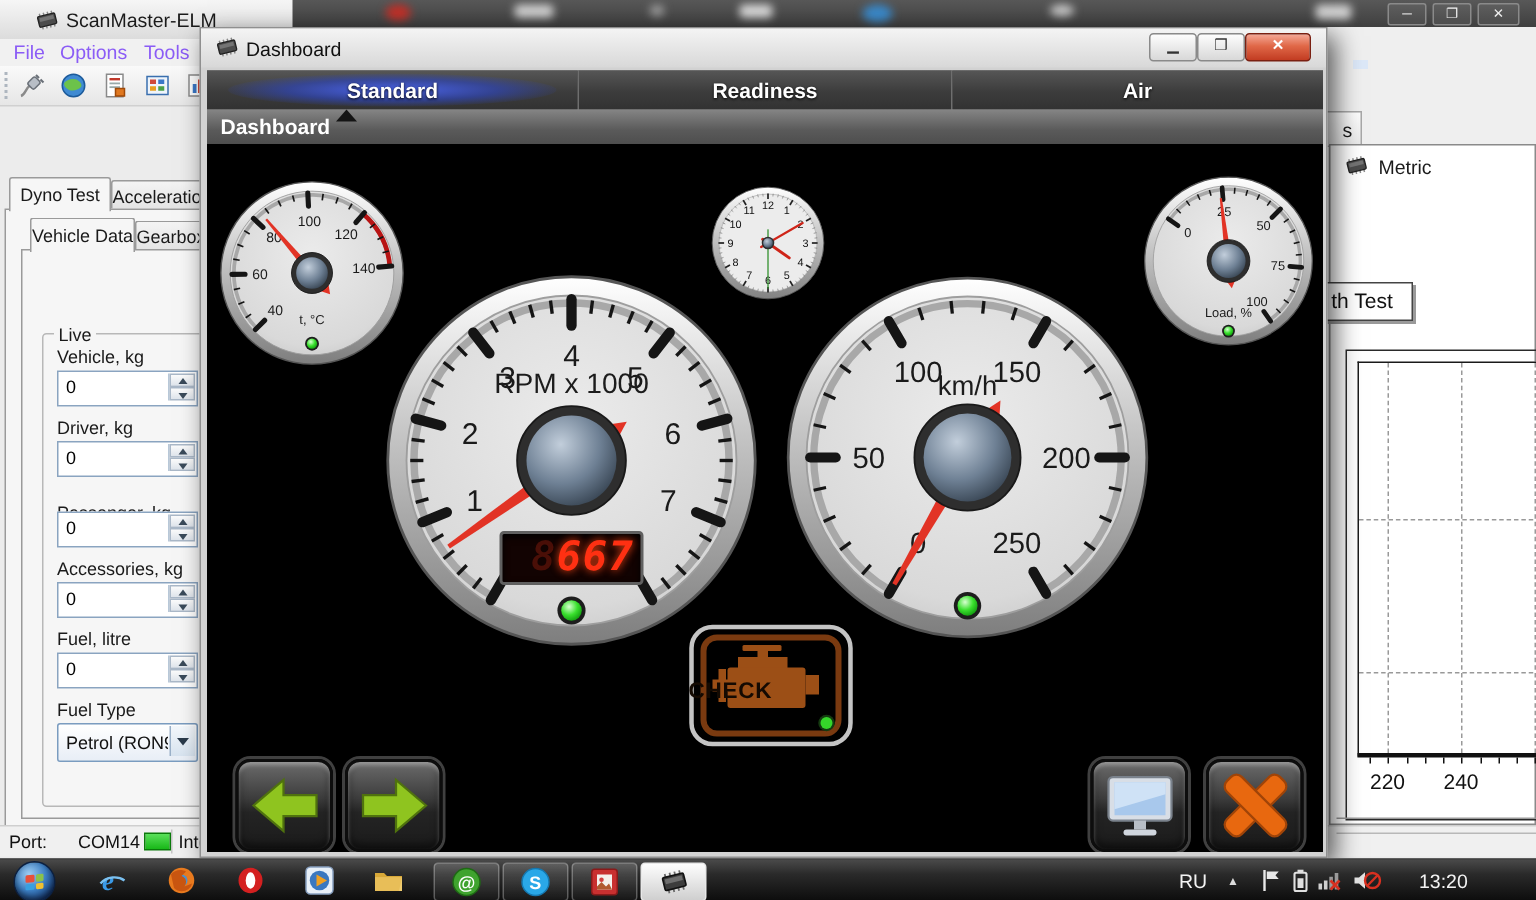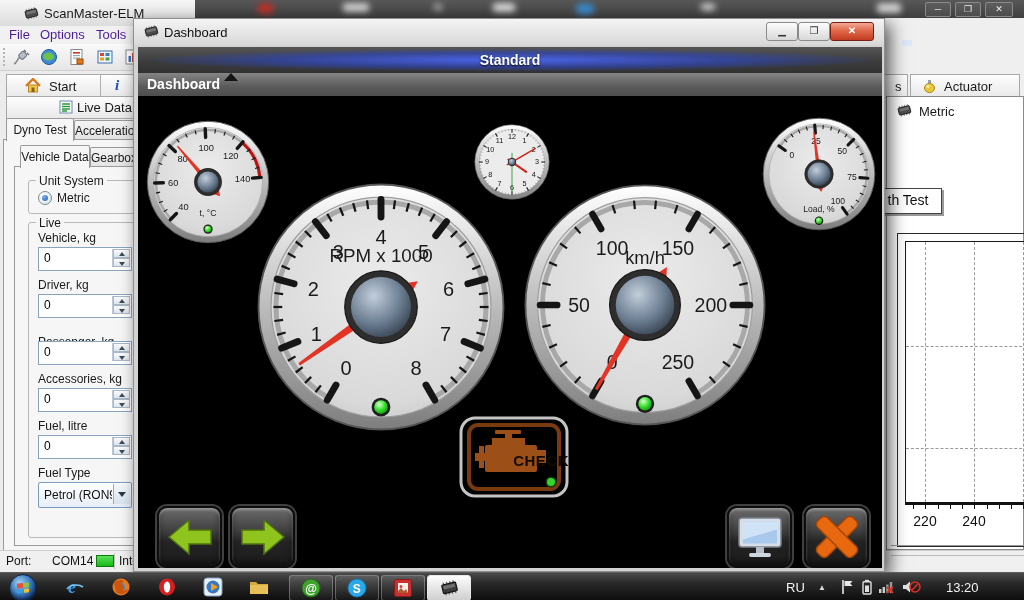--- a/index.html
+++ b/index.html
@@ -4,21 +4,21 @@
 <style>
   html,body{margin:0;padding:0;width:1024px;height:600px;overflow:hidden;background:#000;
     font-family:"Liberation Sans",sans-serif;-webkit-font-smoothing:antialiased;}
   .a{position:absolute;}
   
   #main-win{left:0;top:0;width:1024px;height:572px;background:#ececec;z-index:1;}
   #mw-title{left:0;top:0;width:1024px;height:26px;background:linear-gradient(#f6f6f6,#dcdcdc);border-bottom:1px solid #c2c2c2;}
   #mw-title .t{position:absolute;left:44px;top:6px;font-size:13px;color:#1a1a1a;}
   .chip{display:inline-block;}
   #mw-menu{left:0;top:26px;width:200px;height:18px;background:#f1f1f1;}
-  #mw-menu span{font-size:13px;color:#4c1d95;position:absolute;top:1px;}
+  #mw-menu span{font-size:13px;color:#8b5cf6;position:absolute;top:1px;}
   #mw-tool{left:0;top:44px;width:200px;height:26px;background:linear-gradient(#fafafa,#e6e6e6);border-bottom:1px solid #d0d0d0;}
   .grip{position:absolute;left:3px;top:4px;width:3px;height:18px;border-left:2px dotted #aeb6bf;}
   .tbico{position:absolute;top:4px;width:18px;height:18px;}
   
   .tabrow{background:linear-gradient(#fdfdfd,#e9e9e9);border:1px solid #a8a8a8;}
   .navlbl{font-size:13px;color:#1a1a1a;}
   .tab{position:absolute;border:1px solid #9a9a9a;border-bottom:none;border-radius:2px 2px 0 0;font-size:12px;color:#1a1a1a;
     background:linear-gradient(#f4f4f4,#e2e2e2);text-align:center;overflow:hidden;white-space:nowrap;}
   .tab.sel{background:#f6f6f6;z-index:2;}
   .panelb{border:1px solid #9a9a9a;background:#f6f6f6;}
@@ -78,21 +78,21 @@
   .gauge{position:absolute;}
   .gauge svg{display:block;}
   
   #rpm-digital{left:195px;top:258px;width:96px;height:36px;background:#120302;border:2px solid #606060;border-radius:3px;
     box-sizing:border-box;box-shadow:inset 0 2px 5px #000;text-align:right;overflow:hidden;}
   #rpm-digital .d{font-family:"DejaVu Sans Mono",monospace;font-weight:bold;font-style:italic;font-size:27px;line-height:31px;letter-spacing:1px;}
   #rpm-digital .ghost{color:rgba(120,26,12,0.55);}
   #rpm-digital .val{color:#ff3012;text-shadow:0 0 6px rgba(255,70,20,0.95);padding-right:4px;}
   
   #check{left:321px;top:320px;width:110px;height:82px;}
-  #check .lbl{position:absolute;left:0;right:0;top:36px;text-align:right;font-size:15px;font-weight:bold;color:#140a02;letter-spacing:0.5px;}
+  #check .lbl{position:absolute;left:0;right:0;top:36px;text-align:left;font-size:15px;font-weight:bold;color:#140a02;letter-spacing:0.5px;}
   
   .gbtn{position:absolute;width:65px;height:62px;border-radius:10px;border:2px solid #0d0d0d;box-sizing:border-box;
     background:linear-gradient(180deg,#6b6b6b,#3c3c3c 42%,#242424 58%,#1b1b1b);
     box-shadow:inset 0 2px 3px rgba(255,255,255,0.35),inset 0 -3px 6px rgba(0,0,0,0.55),0 0 0 2px #404040;
     display:flex;align-items:center;justify-content:center;}
   
   #taskbar{left:0;top:572px;width:1024px;height:28px;z-index:10;background:linear-gradient(#4a4a4a,#2a2a2a 35%,#151515 80%,#0c0c0c);border-top:1px solid #5e5e5e;}
   .tico{position:absolute;top:4px;width:22px;height:20px;display:flex;align-items:center;justify-content:center;}
   .tbtn{position:absolute;top:2px;width:42px;height:24px;border:1px solid rgba(255,255,255,0.28);border-radius:3px;
     background:linear-gradient(rgba(255,255,255,0.16),rgba(255,255,255,0.04));display:flex;align-items:center;justify-content:center;}
@@ -160,55 +160,29 @@
     <span class="tbico" style="left:124px">
       <svg width="18" height="18" viewBox="0 0 18 18">
           <rect x="2" y="2" width="14" height="14" fill="#fff" stroke="#8a8a8a"></rect>
           <rect x="4.5" y="8" width="2.5" height="6" fill="#3a78c8"></rect>
           <rect x="8" y="5" width="2.5" height="9" fill="#d04a3a"></rect>
           <rect x="11.5" y="9.5" width="2.5" height="4.5" fill="#e8c020"></rect>
         </svg>
     </span>
   </div>
 
-  <div class="a tabrow" style="left:6px;top:74px;width:128px;height:22px">
-    <span class="a" style="left:18px;top:3px">
-      <svg width="16" height="15" viewBox="0 0 16 15">
-          <path d="M1 8L8 1l7 7" fill="none" stroke="#d87818" stroke-width="2.4"></path>
-          <rect x="3.5" y="7" width="9" height="7" fill="#f2c84a" stroke="#b8862a"></rect>
-          <rect x="6.5" y="9.5" width="3" height="4.5" fill="#8a5a1a"></rect>
-        </svg>
-    </span>
-    <span class="a navlbl" style="left:42px;top:4px">Start</span>
-    <span class="a" style="left:93px;top:0;width:1px;height:22px;background:#b0b0b0"></span>
-    <span class="a" style="left:108px;top:2px;font-family:'Liberation Serif',serif;font-style:italic;font-weight:bold;font-size:15px;color:#2050b8">i</span>
-  </div>
-  <div class="a tabrow" style="left:6px;top:96px;width:128px;height:21px">
-    <span class="a" style="left:52px;top:3px">
-      <svg width="14" height="14" viewBox="0 0 14 14">
-          <rect x="1" y="1" width="12" height="12" fill="#fff" stroke="#6a8aae"></rect>
-          <path d="M3 4h8M3 6.5h8M3 9h8M3 11h5" stroke="#2a9a3a" stroke-width="1.4"></path>
-        </svg>
-    </span>
-    <span class="a navlbl" style="left:70px;top:3px">Live Data</span>
-  </div>
 
   <div class="tab sel a" style="left:6px;top:118px;width:66px;height:22px;line-height:22px"><span>Dyno Test</span></div>
   <div class="tab a" style="left:74px;top:120px;width:62px;height:20px;line-height:20px"><span>Acceleration</span></div>
   <div class="panelb a" style="left:3px;top:139px;width:133px;height:410px"></div>
 
   <div class="tab sel a" style="left:20px;top:145px;width:68px;height:22px;line-height:22px"><span>Vehicle Data</span></div>
   <div class="tab a" style="left:90px;top:147px;width:46px;height:20px;line-height:20px"><span>Gearbox</span></div>
   <div class="panelb a" style="left:14px;top:166px;width:122px;height:378px;background:#f6f6f6"></div>
 
-  <div class="grpbox a" style="left:28px;top:180px;width:108px;height:32px">
-    <span class="grplab">Unit System</span>
-    <span class="radio" style="left:9px;top:10px"></span>
-    <span class="flabel" style="left:28px;top:10px">Metric</span>
-  </div>
 
   <div class="grpbox a" style="left:28px;top:222px;width:108px;height:314px">
     <span class="grplab">Live</span>
 
     <span class="flabel" style="left:9px;top:8px">Vehicle, kg</span>
     <span class="numwrap" style="left:9px;top:24px">
       <input readonly="" value="0" style="">
       <span class="spin">
           <span class="sb up"></span>
           <span class="sb dn"></span>
@@ -263,30 +237,20 @@
     <span class="a" style="left:52px;top:3px">COM14</span>
     <span class="greenled" style="left:96px;top:4px"></span>
     <span class="vdiv" style="left:114px;top:2px;height:16px"></span>
     <span class="a" style="left:119px;top:3px">Inte</span>
   </div>
 
   <div class="a" style="left:884px;top:18px;width:140px;height:532px;background:#efefef">
     <span class="a" style="left:18px;top:22px;width:10px;height:6px;background:#dce8f8"></span>
     <div class="a tabrow" style="left:-4px;top:56px;width:26px;height:22px">
       <span class="a navlbl" style="left:14px;top:4px">s</span>
-    </div>
-    <div class="a tabrow" style="left:26px;top:56px;width:108px;height:22px">
-      <span class="a" style="left:12px;top:4px">
-        <svg width="13" height="14" viewBox="0 0 13 14">
-            <rect x="5" y="1" width="3" height="3" fill="#9aa0a8"></rect>
-            <ellipse cx="6.5" cy="9" rx="5" ry="4.6" fill="#e8c83a" stroke="#a8881a"></ellipse>
-            <ellipse cx="5" cy="7.4" rx="1.8" ry="1.4" fill="#f6e9a0"></ellipse>
-          </svg>
-      </span>
-      <span class="a navlbl" style="left:33px;top:4px">Actuator</span>
     </div>
     <div id="power-page" class="a" style="left:2px;top:78px;width:136px;height:452px">
       <span class="a" style="left:8px;top:6px">
         <svg width="18" height="15" viewBox="0 0 20 16">
             <g transform="rotate(-14 10 8)">
               <path d="M6 2v3M9 2v3M12 2v3M15 2v3M6 11v3M9 11v3M12 11v3M15 11v3" stroke="#8a8a8a" stroke-width="1.1"></path>
               <rect x="4" y="4" width="13" height="8" rx="1" fill="#4c4c4c" stroke="#222"></rect>
               <rect x="5.2" y="5.2" width="10.6" height="3" fill="#747474"></rect>
             </g>
           </svg>
@@ -343,20 +307,22 @@
           </g>
         </svg>
     </span>
     <span class="t">Dashboard</span>
     <span class="capbtn" style="right:86px;width:30px">▁</span>
     <span class="capbtn" style="right:54px;width:30px">❒</span>
     <span class="capbtn close" style="right:10px;width:42px">✕</span>
   </div>
   <div id="dash-tabs" class="a">
     <div class="dtab active"><span>Standard</span></div>
+    <div class="dtab"><span>Readiness</span></div>
+    <div class="dtab"><span>Air</span></div>
   </div>
   <div id="dash-head" class="a">
     <span class="tri"></span>
     <span>Dashboard</span>
   </div>
   <div id="dash-body" class="a">
 
     <div class="gauge" id="g-temp" style="left:8px;top:24px;width:124px;height:124px">
         <svg viewBox="-100 -100 200 200" width="100%" height="100%">
           <defs>
@@ -748,20 +714,23 @@
           </g>
   <circle r="29" fill="#2e2e2e" stroke="#191919"></circle>
           <circle r="24" fill="url(#g-speedh)"></circle>
   <g transform="translate(0,81)">
             <circle r="7.5" fill="#1d1d1d"></circle>
             <circle r="5.5" fill="url(#g-speedl)"></circle>
           </g>
         </svg>
       </div>
 
+    <div id="rpm-digital" class="a">
+      <span class="d ghost">8</span><span class="d val">667</span>
+    </div>
 
     <div id="check" class="a">
       <svg width="110" height="82" viewBox="0 0 110 82">
         <rect x="2" y="2" width="106" height="78" rx="14" fill="#000" stroke="#c4c4c4" stroke-width="3"></rect>
         <rect x="10" y="9" width="90" height="64" rx="9" fill="#000" stroke="#7a3a10" stroke-width="4"></rect>
         <g fill="#9c4f16">
           <rect x="36" y="14" width="26" height="4" rx="1"></rect>
           <rect x="46" y="14" width="7" height="9"></rect>
           <rect x="33" y="22" width="33" height="9"></rect>
           <rect x="26" y="29" width="52" height="27" rx="2"></rect>

